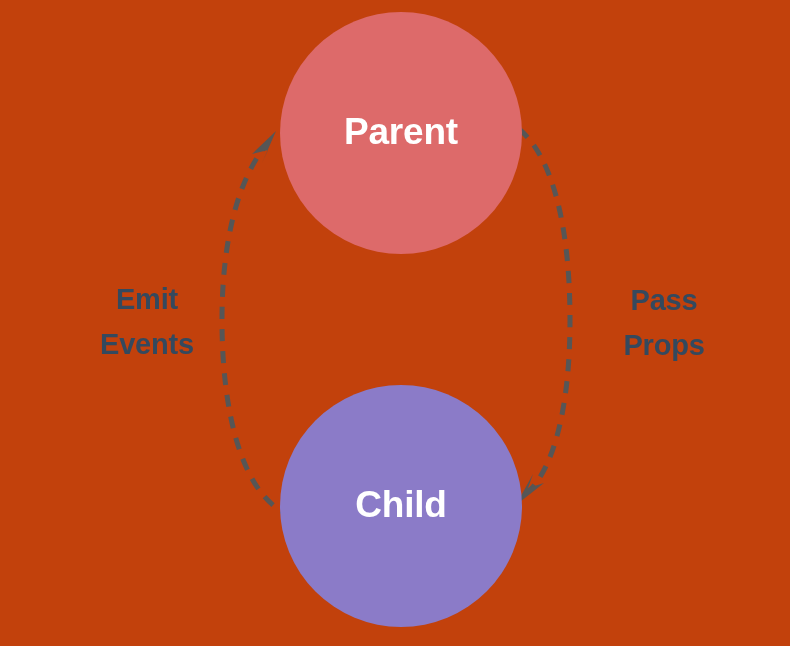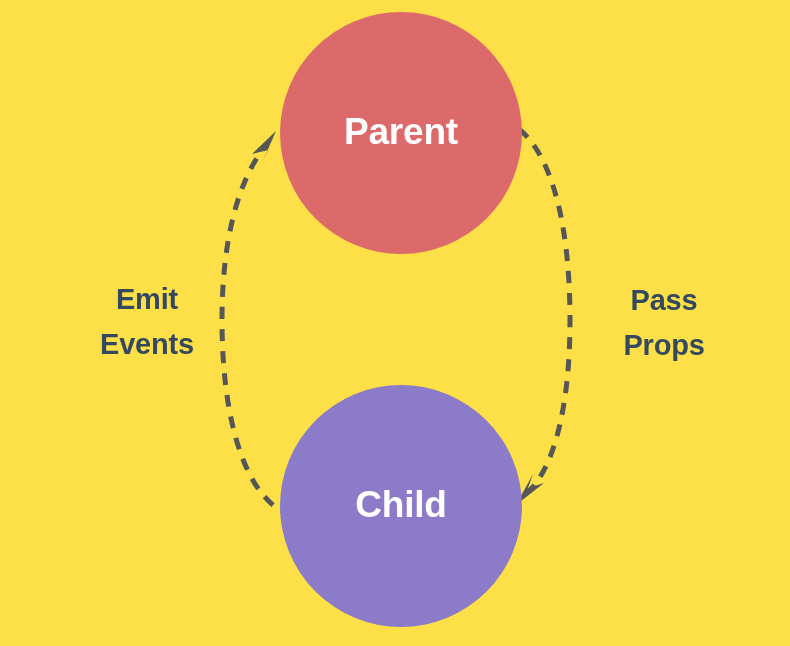--- a/index.html
+++ b/index.html
@@ -52,21 +52,21 @@
     stroke-dasharray: 12 10;
   }
   .arrow-head {
     fill: #565656;
     stroke: none;
   }
 </style>
 </head>
 <body>
 
-<div id="diagram-root" style="width: 790px; height: 646px; background: #fde047;">
+<div id="diagram-root" style="width: 790px; height: 646px; background: #c2410c;">
 
   <svg id="diagram-svg" viewBox="0 0 790 646" xmlns="http://www.w3.org/2000/svg">
 
     <g>
       <path class="edge-path" d="M 292 516 C 245 500 222 420 222 320 C 222 240 238 180 266 145" stroke="#565656"></path>
       <polygon class="arrow-head" points="276,131 262,163 268,150 252,154" fill="#565656"></polygon>
     </g>
 
     <g>
       <path class="edge-path" d="M 519 129 C 552 156 570 225 570 320 C 570 412 552 470 528 492" stroke="#565656"></path>

